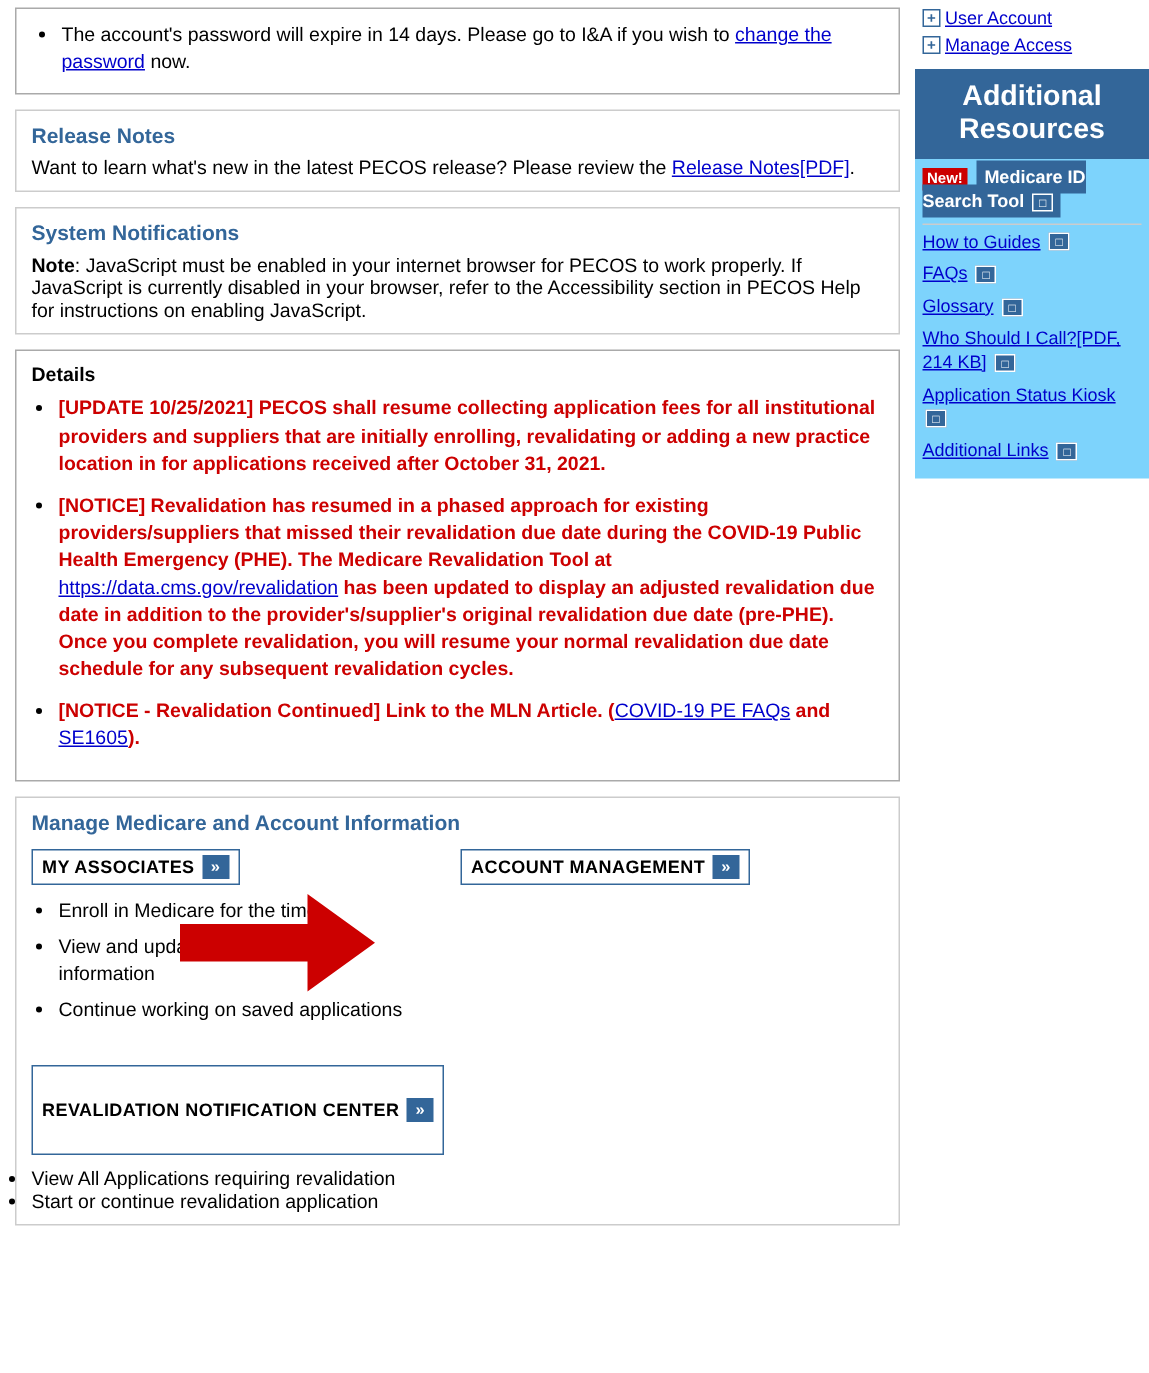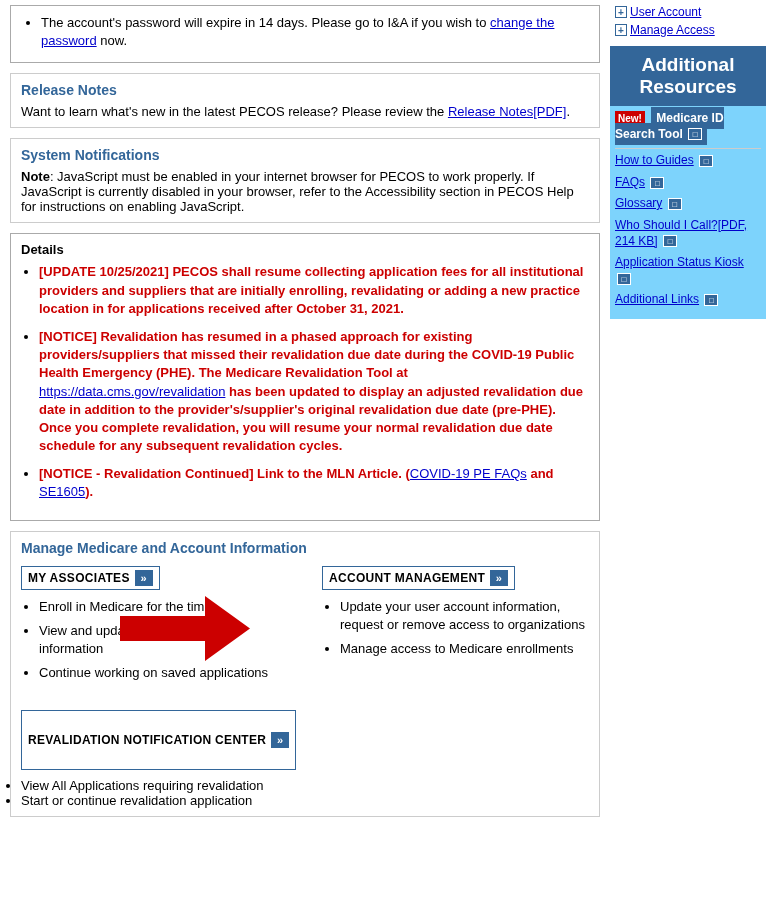--- a/index.html
+++ b/index.html
@@ -96,21 +96,21 @@
 
     .manage-title {
       color: #336699;
       font-weight: bold;
       font-size: 14px;
       margin-bottom: 10px;
     }
 
     .manage-grid {
       display: flex;
-      gap: 17px;
+      gap: 2px;
       position: relative;
     }
 
     .manage-col {
       flex: 1;
     }
 
     .manage-btn {
       display: inline-flex;
       align-items: center;
@@ -341,24 +341,20 @@
 
             <polygon points="0,25 85,25 85,5 130,37.5 85,70 85,50 0,50" fill="#cc0000"></polygon>
           </svg>
         </div>
 
         <div class="manage-col">
           <button class="manage-btn">
             <span>ACCOUNT MANAGEMENT</span>
             <span class="btn-arrow">»</span>
           </button>
-          <ul>
-            <li>Update your user account information, request or remove access to organizations</li>
-            <li>Manage access to Medicare enrollments</li>
-          </ul>
         </div>
       </div>
 
       <div style="margin-top: 10px;">
         <button class="reval-btn">
           <span>REVALIDATION NOTIFICATION CENTER</span>
           <span class="btn-arrow">»</span>
         </button>
         <ul>
           <li>View All Applications requiring revalidation</li>

